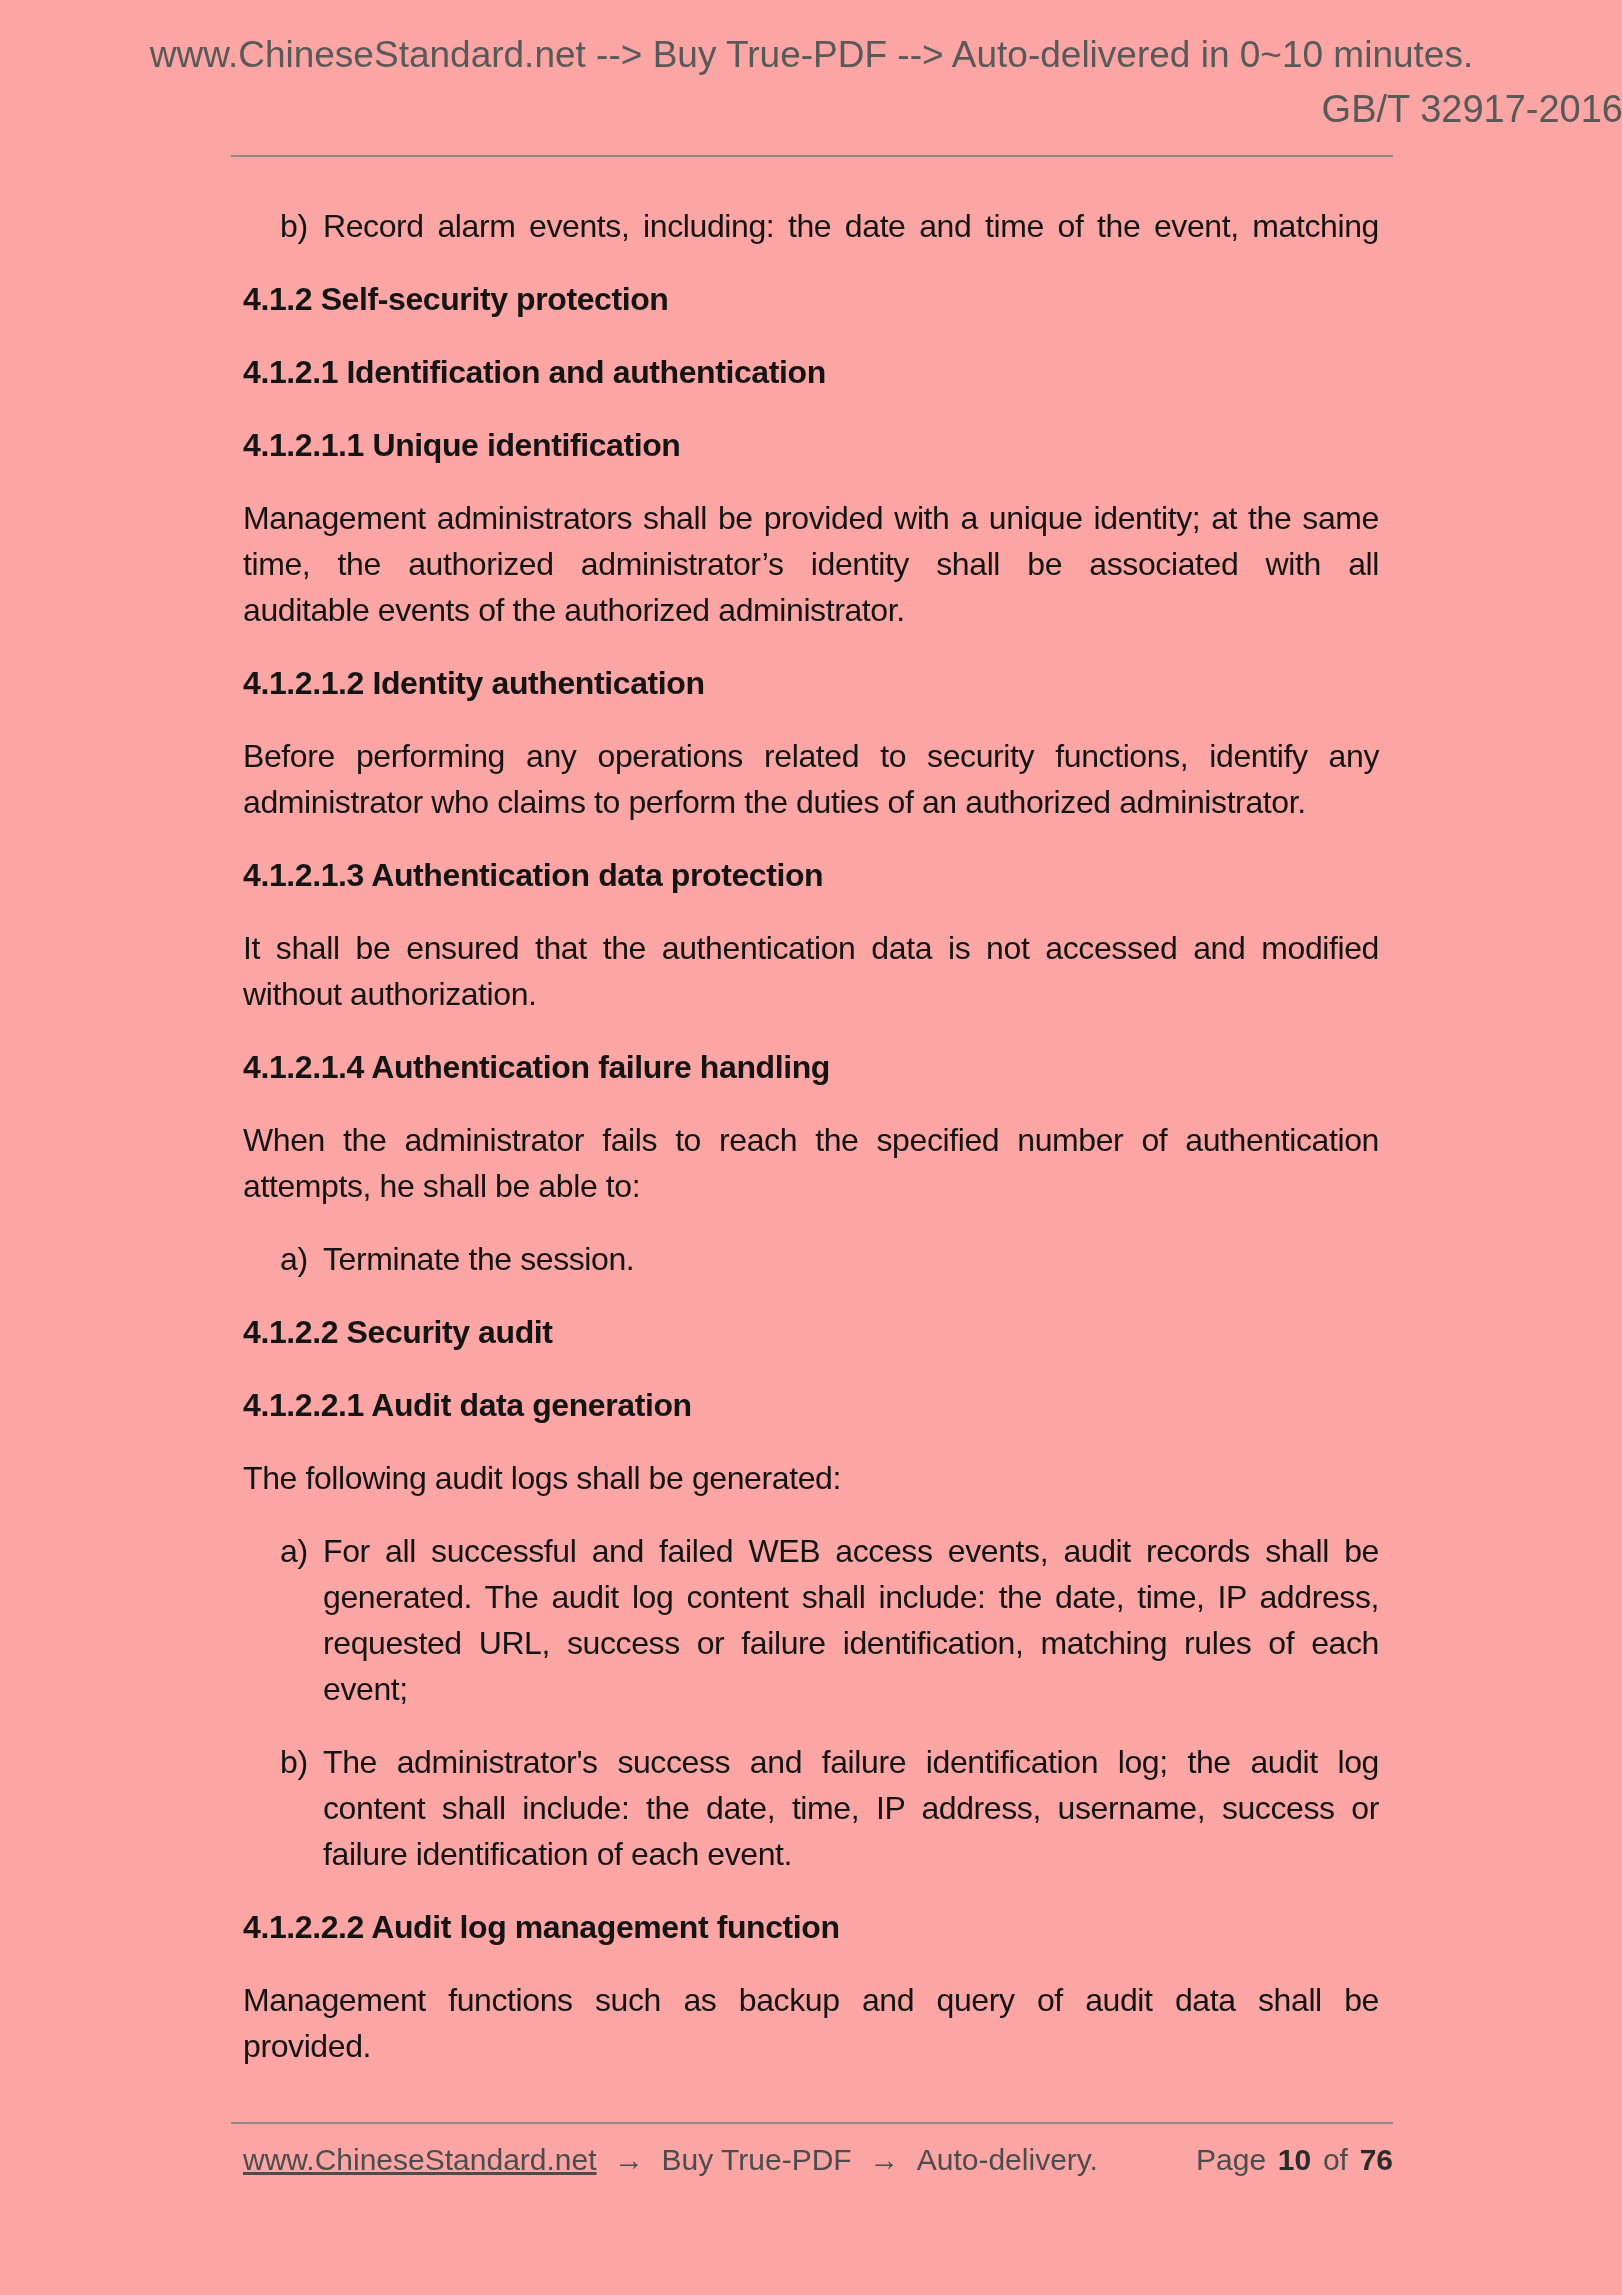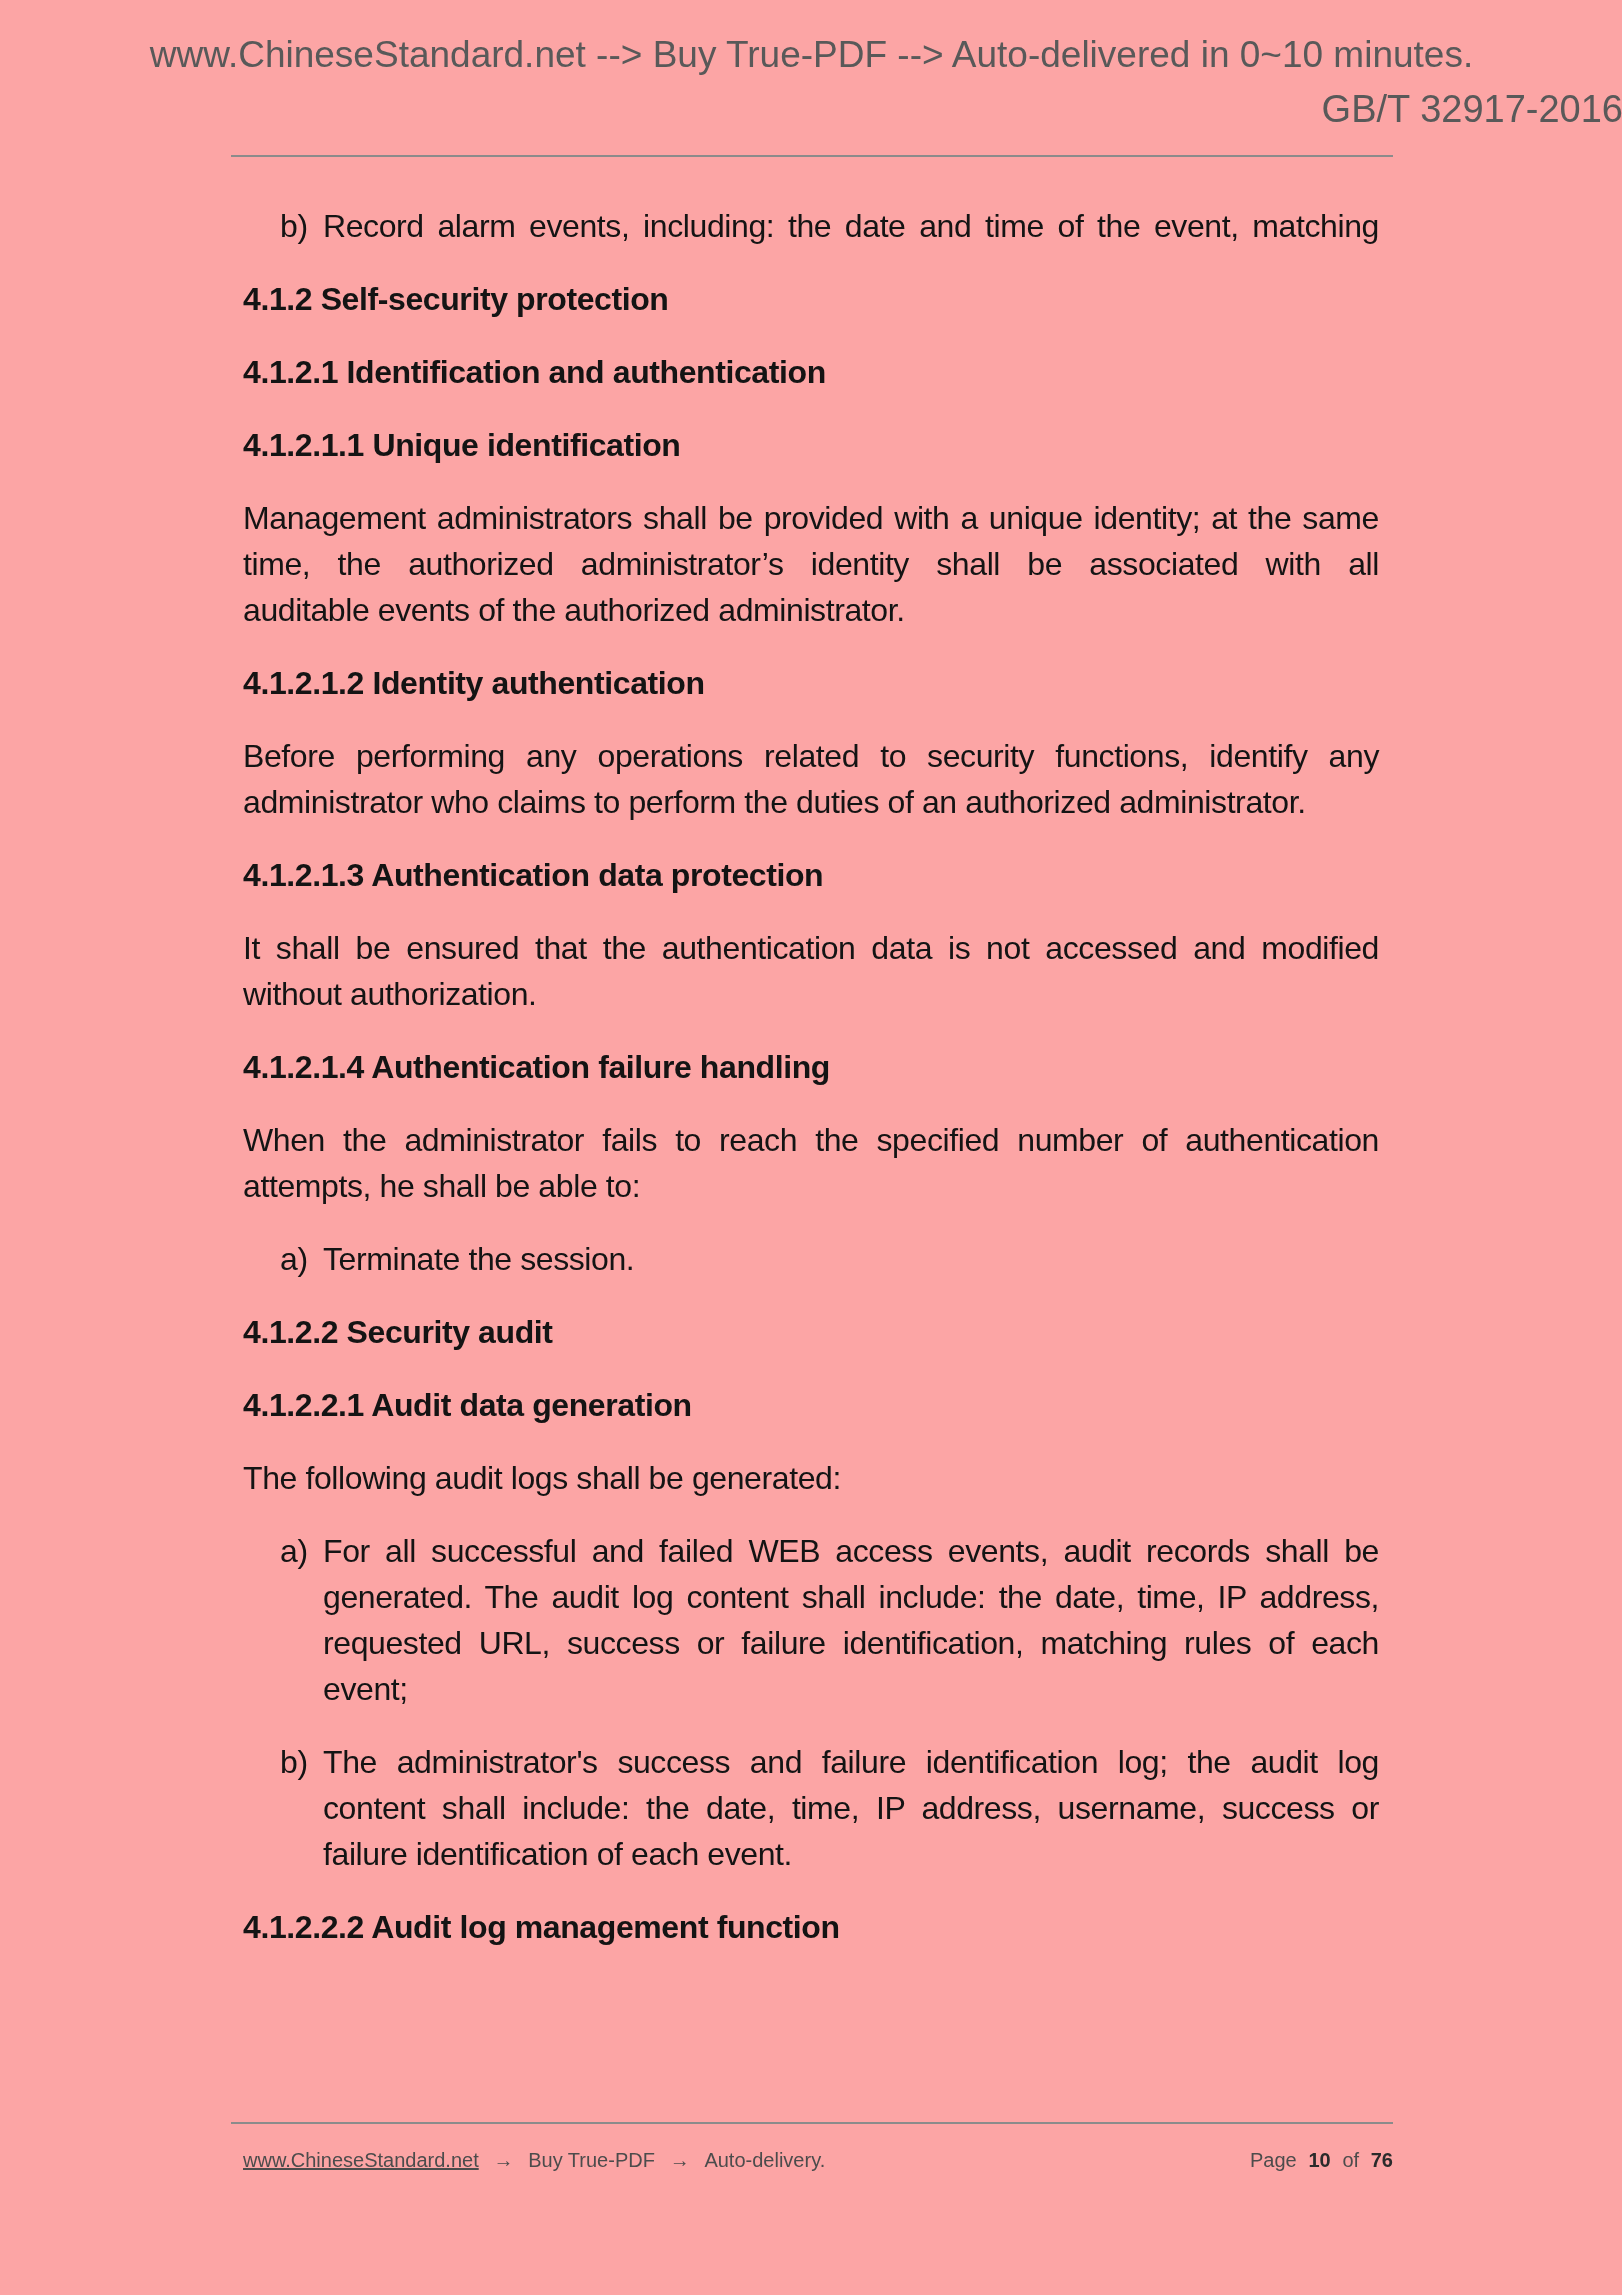--- a/index.html
+++ b/index.html
@@ -55,21 +55,21 @@
   .block.list .line.first { text-indent: -43px; }
   .li-label { display: inline-block; width: 43px; text-indent: 0; }
   .footer {
     position: absolute;
     top: 2140px;
     left: 243px;
     width: 1150px;
     display: flex;
     justify-content: space-between;
     align-items: baseline;
-    font-size: 20px;
+    font-size: 30px;
     line-height: 40px;
     color: #4c4c4c;
   }
   .footer-left > * + * { margin-left: 9.2px; }
   .footer-right > * + * { margin-left: 11.7px; }
   .footer-link { color: #4c4c4c; text-decoration: underline; cursor: pointer; }
   .footer-right b { color: #2b2b2b; font-weight: bold; }
 </style>
 </head>
 <body>
@@ -137,20 +137,24 @@
         <div class="line last">event;</div>
       </div>
       <div class="block list">
         <div class="line first"><span class="li-label">b)</span>The administrator's success and failure identification log; the audit log</div>
         <div class="line">content shall include: the date, time, IP address, username, success or</div>
         <div class="line last">failure identification of each event.</div>
       </div>
       <div class="block h">
         <div class="line last">4.1.2.2.2 Audit log management function</div>
       </div>
+      <div class="block p">
+        <div class="line">Management functions such as backup and query of audit data shall be</div>
+        <div class="line last">provided.</div>
+      </div>
     </div>
 
   <div class="rule rule-bottom"></div>
   <div class="footer">
     <div class="footer-left">
       <span class="footer-link">www.ChineseStandard.net</span>
       <span>→</span>
       <span>Buy True-PDF</span>
       <span>→</span>
       <span>Auto-delivery.</span>

